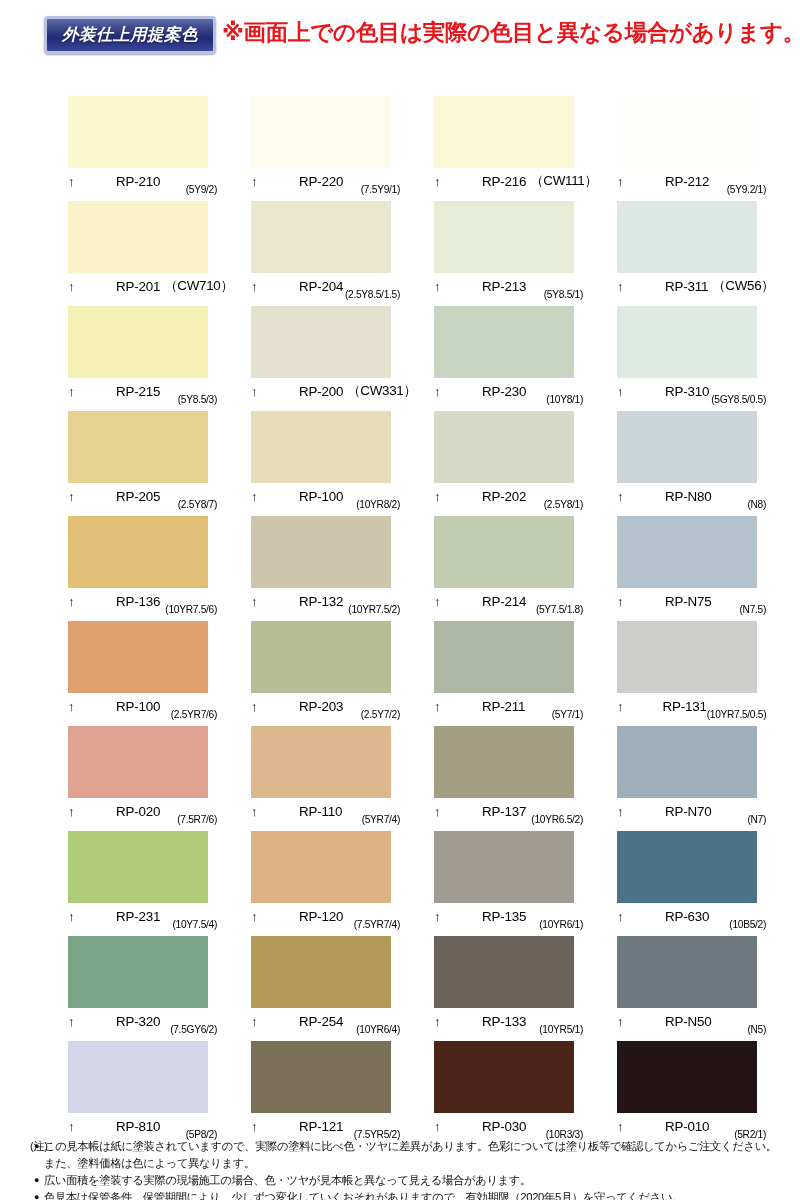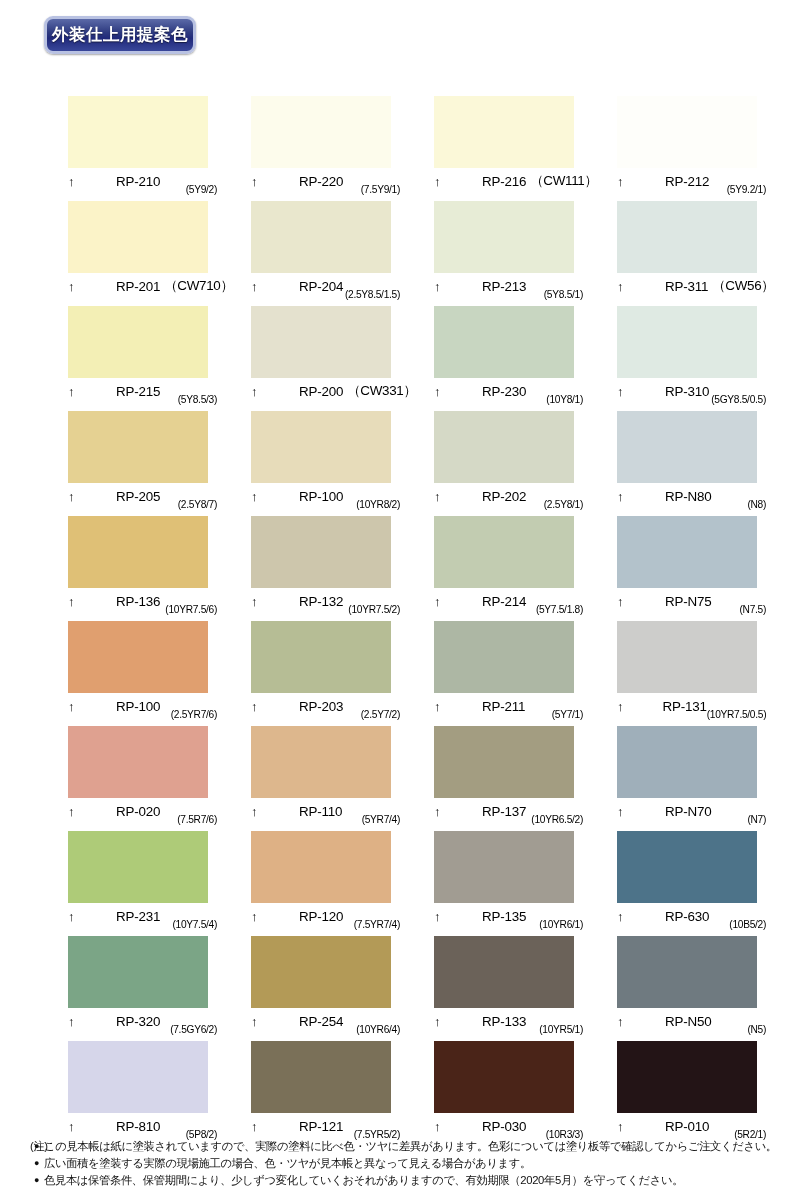--- a/index.html
+++ b/index.html
@@ -22,28 +22,29 @@
   .header {
     position: absolute;
     left: 0; top: 0;
     width: 800px;
     height: 92px;
   }
 
   .badge {
     position: absolute;
     left: 44px; top: 16px;
-    width: 152px; height: 38px;
+    width: 172px; height: 38px;
     background: linear-gradient(180deg, #5b6aa8 0%, #2e3a80 42%, #20297a 60%, #39479a 100%);
     border: 3px solid #b9c2e2;
-    border-radius: 9px;
+    border-radius: 4px;
     box-shadow: 0 1px 2px rgba(0,0,0,0.35);
     display: flex;
     align-items: center;
     justify-content: center;
+    font-style: italic;
   }
   .badge-text {
     color: #ffffff;
     font-size: 16.5px;
     font-weight: bold;
     letter-spacing: 0.5px;
     white-space: nowrap;
     text-shadow: 0 1px 1px rgba(0,0,0,0.5);
   }
 
@@ -167,20 +168,21 @@
 </style>
 </head>
 <body>
 
 <div id="page">
 
   <div class="header">
     <div class="badge">
       <span class="badge-text">外装仕上用提案色</span>
     </div>
+    <div class="header-warning">※画面上での色目は実際の色目と異なる場合があります。</div>
   </div>
 
   <div class="grid" id="swatch-grid">
       <div class="grid-row">
         <div class="cell c0">
           <div class="chip" style="background: rgb(251, 248, 208);"></div>
           <div class="caption">
             <span class="arrow">↑</span>
             <span class="code">RP-210</span>
             <span class="munsell spaced">(5Y9/2)</span>
@@ -517,20 +519,24 @@
           </div>
         </div>
       </div>
     </div>
 
   <div class="footer">
     <div class="note-line">
       <span class="note-mark">(注)</span>
       <span class="note-bullet">●</span>
       <span class="note-text">この見本帳は紙に塗装されていますので、実際の塗料に比べ色・ツヤに差異があります。色彩については塗り板等で確認してからご注文ください。</span>
+    </div>
+    <div class="note-line">
+      <span class="note-indent"></span>
+      <span class="note-text">また、塗料価格は色によって異なります。</span>
     </div>
     <div class="note-line">
       <span class="note-mark"></span>
       <span class="note-bullet">●</span>
       <span class="note-text">広い面積を塗装する実際の現場施工の場合、色・ツヤが見本帳と異なって見える場合があります。</span>
     </div>
     <div class="note-line">
       <span class="note-mark"></span>
       <span class="note-bullet">●</span>
       <span class="note-text">色見本は保管条件、保管期間により、少しずつ変化していくおそれがありますので、有効期限（2020年5月）を守ってください。</span>

